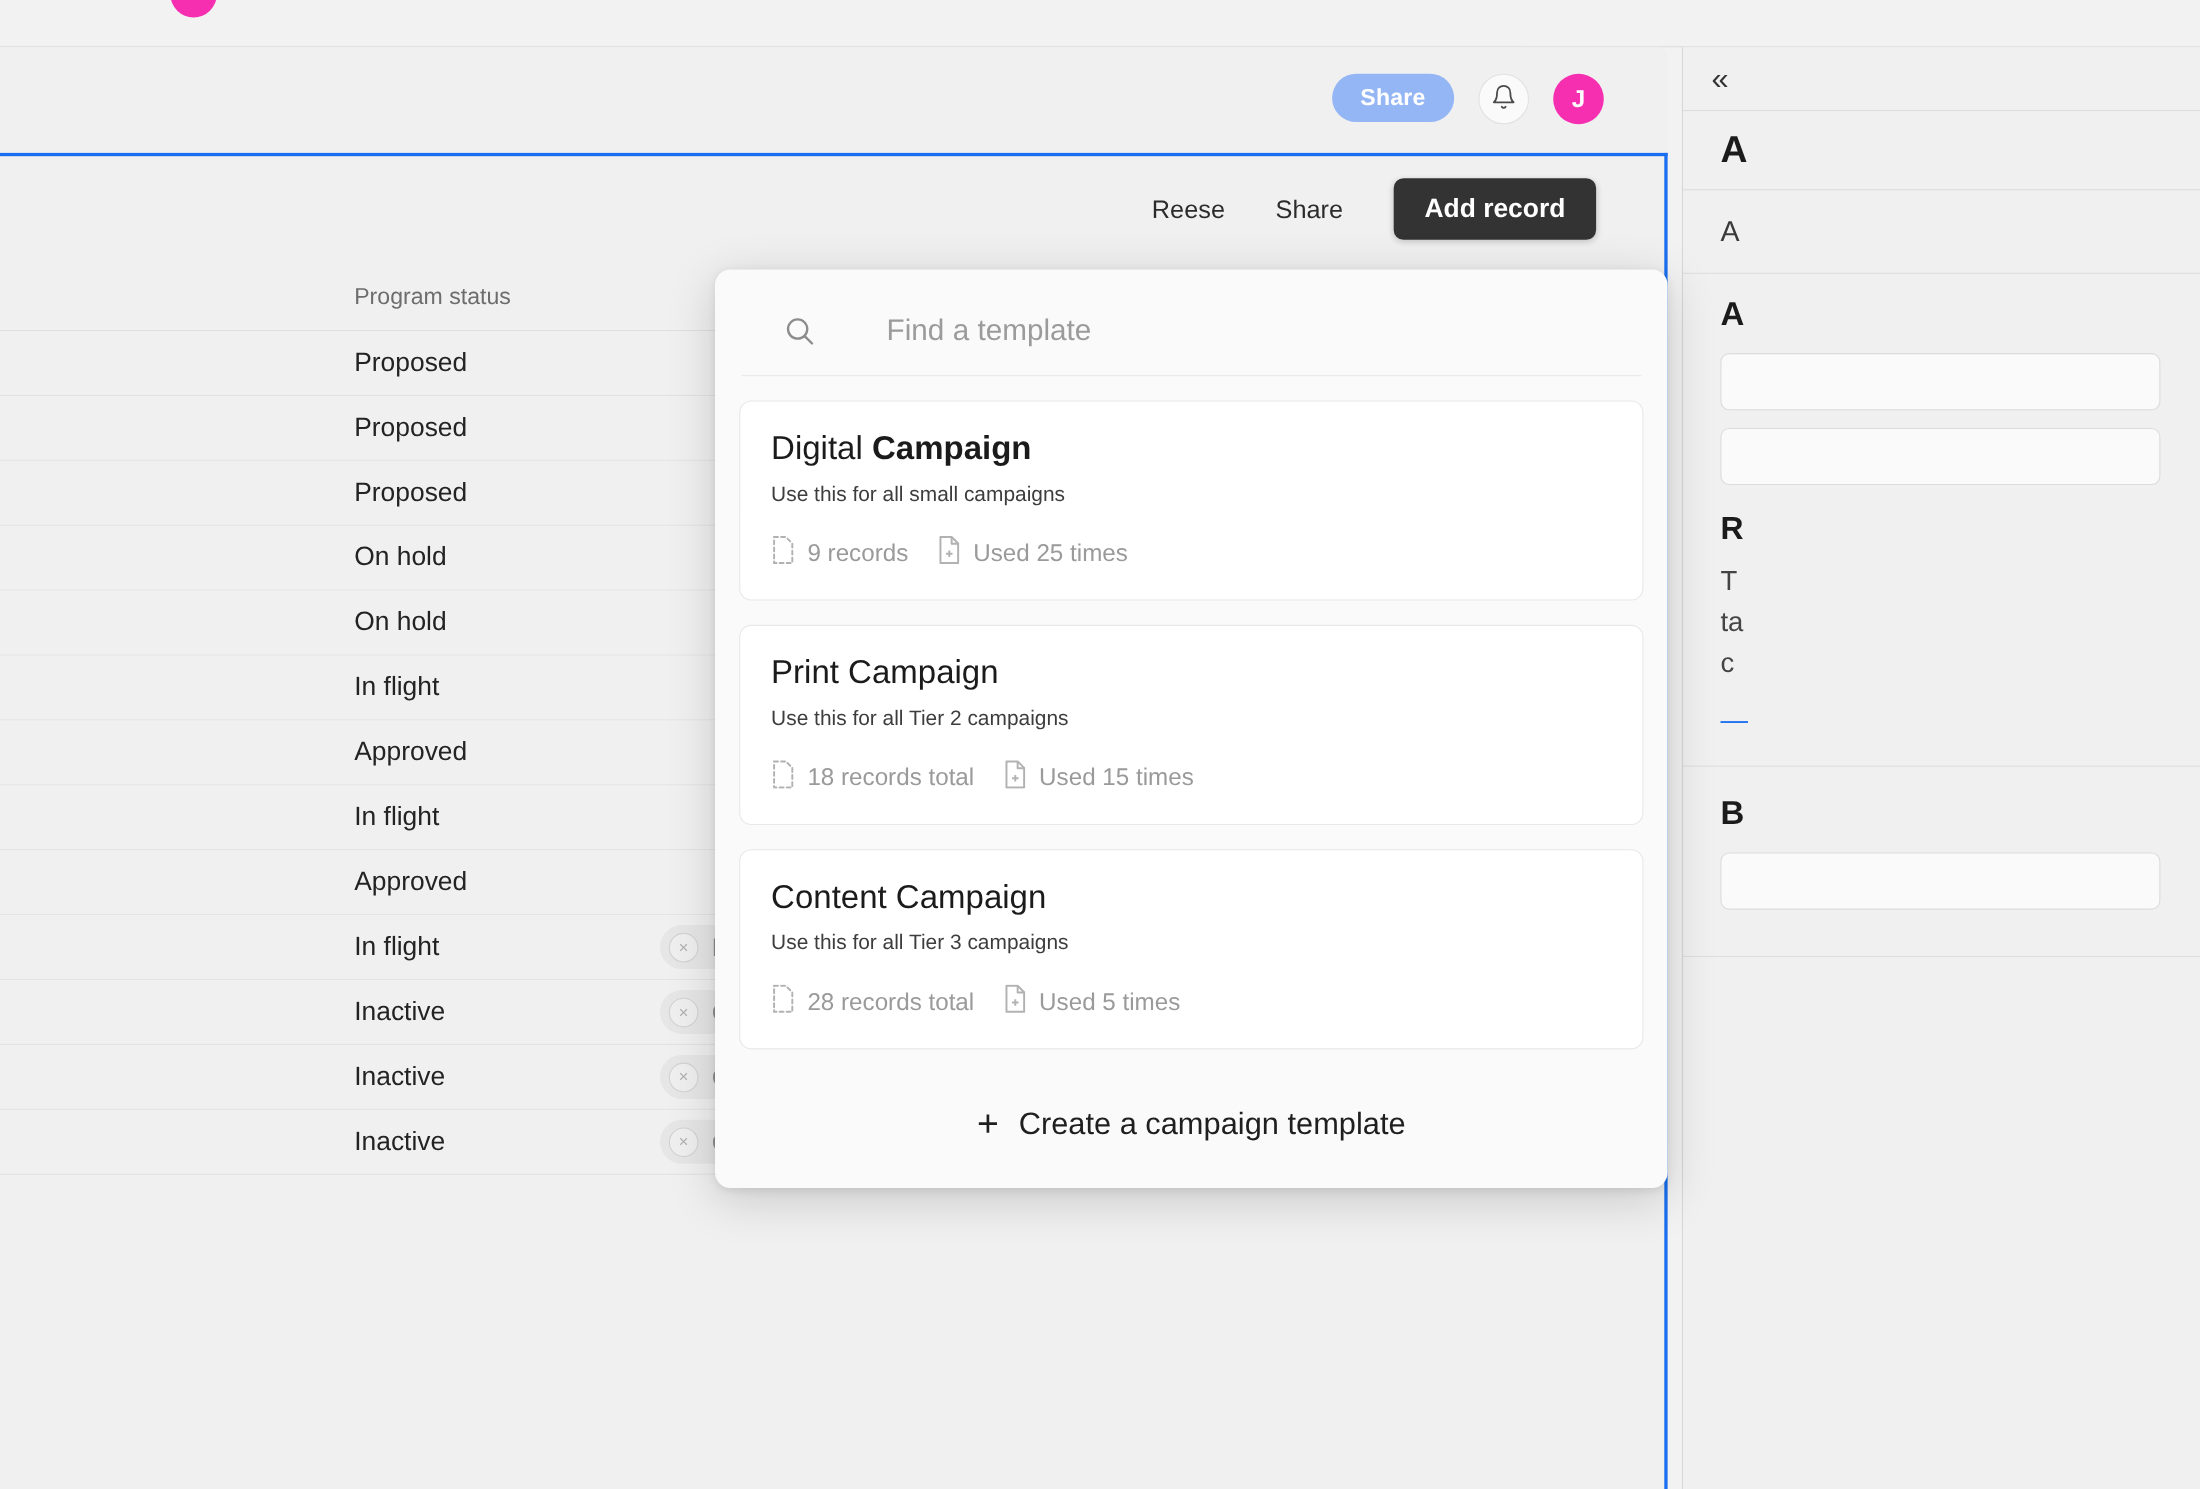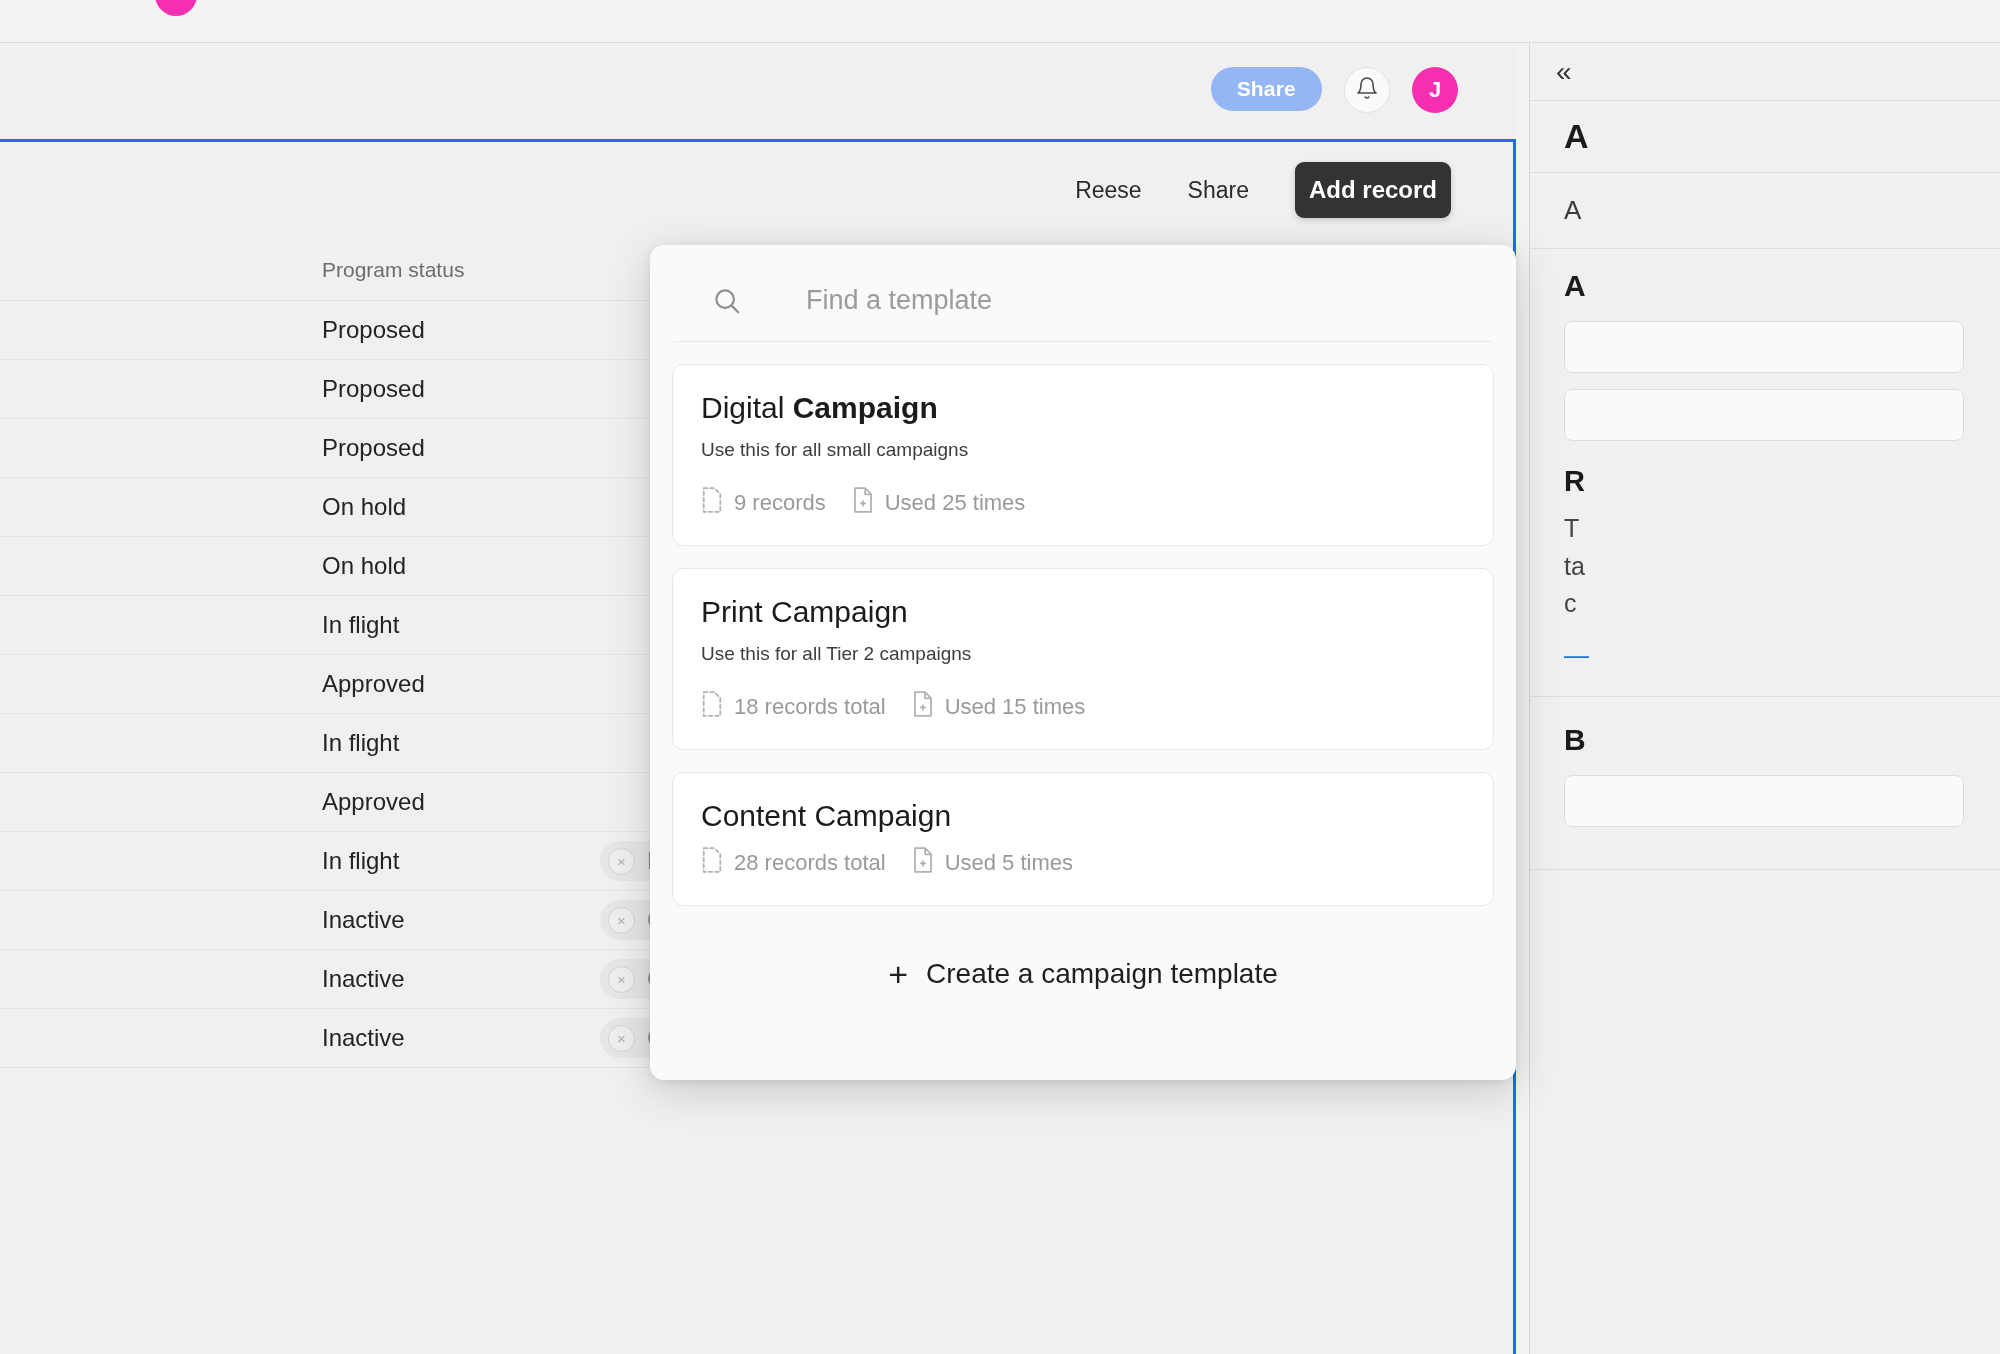--- a/index.html
+++ b/index.html
@@ -144,21 +144,21 @@
     gap: 46px;
   }
   .tb-text {
     font-size: 23px;
     color: #2b2b2b;
     cursor: pointer;
     white-space: nowrap;
   }
   .add-record-btn {
     height: 56px;
-    padding: 0 14px;
+    padding: 0 28px;
     border-radius: 9px;
     background: #333333;
     color: #ffffff;
     font-size: 24px;
     font-weight: 700;
     border: none;
     display: flex;
     align-items: center;
     justify-content: center;
     cursor: pointer;
@@ -633,20 +633,21 @@
                   <path d="M10.8 1v5.2H16"></path>
                   <line x1="9" y1="11.4" x2="9" y2="16.4"></line>
                   <line x1="6.5" y1="13.9" x2="11.5" y2="13.9"></line>
                 </svg></span>
               <span>Used 15 times</span>
             </div>
           </div>
         </div>
         <div class="tpl-card">
           <div class="tpl-title">Content Campaign</div>
+          <div class="tpl-desc">Use this for all Tier 3 campaigns</div>
           <div class="tpl-meta">
             <div class="meta-item">
               <span><svg width="22" height="26" viewBox="0 0 18 22" fill="none" stroke="#b2b2b2" stroke-width="1.5" stroke-linecap="round" stroke-dasharray="3 2.4">
                   <path d="M2 1h9l5 5v15H2z"></path>
                 </svg></span>
               <span>28 records total</span>
             </div>
             <div class="meta-item">
               <span><svg width="22" height="26" viewBox="0 0 18 22" fill="none" stroke="#b2b2b2" stroke-width="1.5" stroke-linejoin="round">
                   <path d="M2.2 1h8.6l5 5v15H2.2z"></path>

